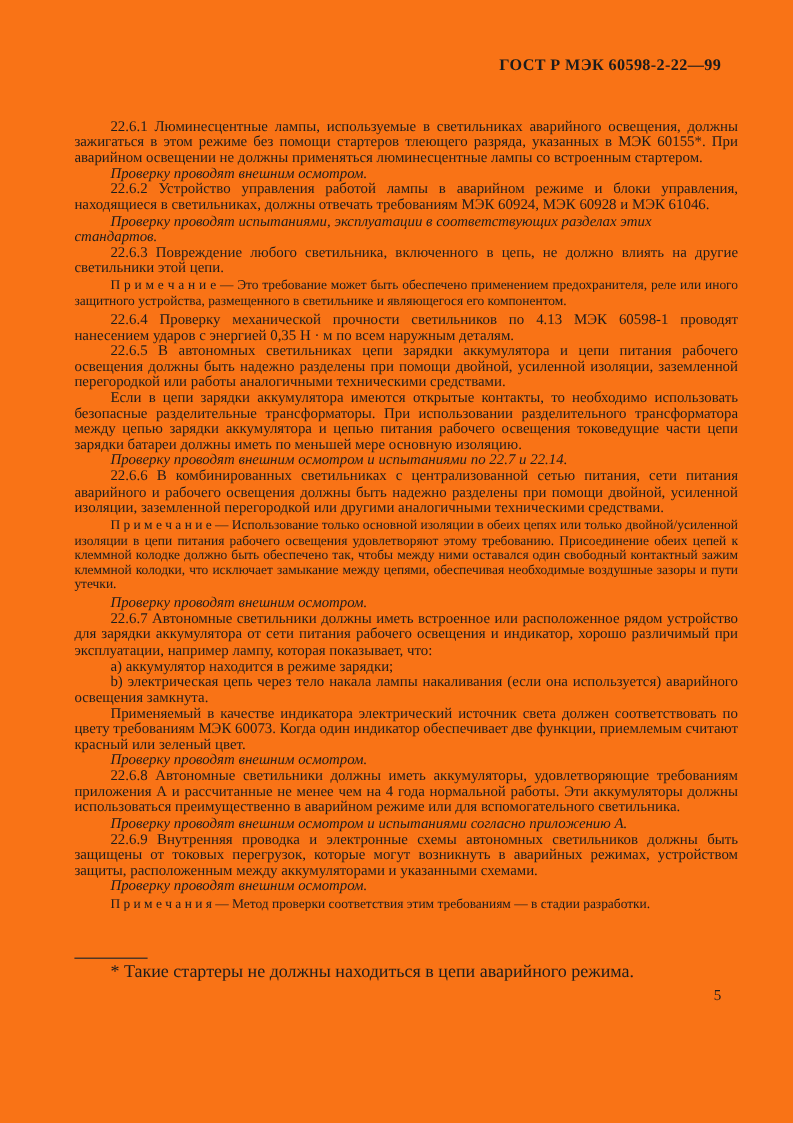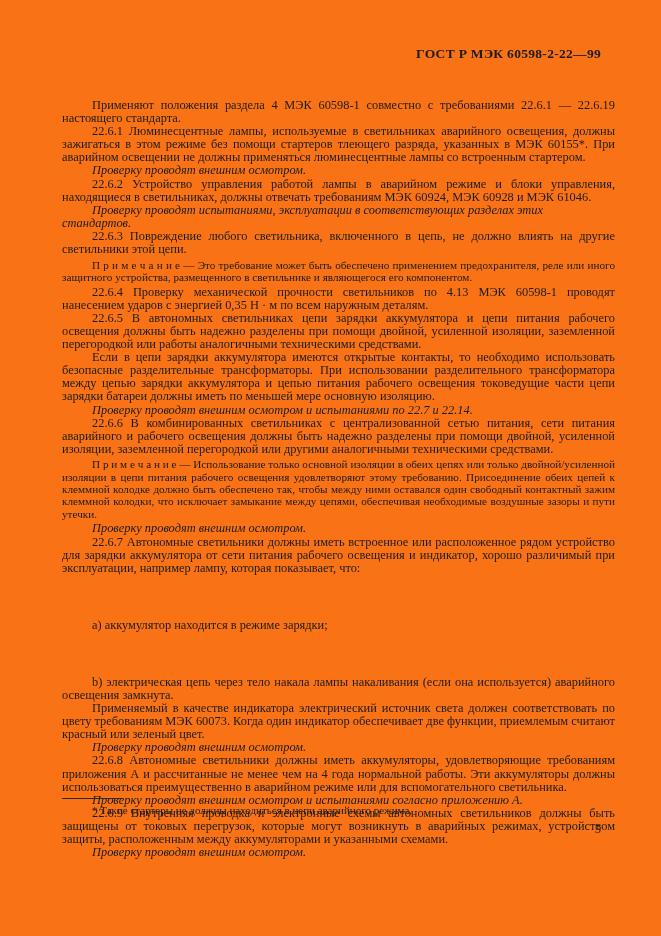--- a/index.html
+++ b/index.html
@@ -43,21 +43,20 @@
     font-size: 12.4px;
     line-height: 13.1px;
     text-align: justify;
     text-indent: 30px;
   }
   .body-block p.list {
     font-size: 12.4px;
     line-height: 13.1px;
     text-align: justify;
     text-indent: 30px;
-    margin-top: 44px;
   }
   .body-block p.proof {
     font-size: 12.4px;
     line-height: 13.1px;
     font-style: italic;
     text-align: left;
     text-indent: 30px;
   }
   .body-block p.note {
     font-size: 11.2px;
@@ -70,21 +69,21 @@
   .footnote-area {
     position: absolute;
     top: 798px; left: 62px; width: 553px;
   }
   .footnote-rule {
     width: 61px; height: 1px;
     background: #2a2a2a;
     margin: 0 0 5px 0;
   }
   .footnote-text {
-    font-size: 11px;
+    font-size: 15px;
     line-height: 13px;
     text-indent: 30px;
     text-align: left;
     margin: 0;
   }
 
   .page-number {
     position: absolute;
     top: 822px; left: 62px; width: 553px;
     text-align: right;
@@ -95,21 +94,20 @@
 </style>
 </head>
 <body>
 
 <div class="page">
 
   <div class="doc-header">ГОСТ Р МЭК 60598-2-22—99</div>
 
 
   <div class="body-block">
-      <p class="body">Применяют положения раздела 4 МЭК 60598-1 совместно с требованиями 22.6.1 — 22.6.19 настоящего стандарта.</p>
       <p class="body">22.6.1 Люминесцентные лампы, используемые в светильниках аварийного освещения, должны зажигаться в этом режиме без помощи стартеров тлеющего разряда, указанных в МЭК 60155*. При аварийном освещении не должны применяться люминесцентные лампы со встроенным стартером.</p>
       <p class="proof">Проверку проводят внешним осмотром.</p>
       <p class="body">22.6.2 Устройство управления работой лампы в аварийном режиме и блоки управления, находящиеся в светильниках, должны отвечать требованиям МЭК 60924, МЭК 60928 и МЭК 61046.</p>
       <p class="proof">Проверку проводят испытаниями, эксплуатации в соответствующих разделах этих стандартов.</p>
       <p class="body">22.6.3 Повреждение любого светильника, включенного в цепь, не должно влиять на другие светильники этой цепи.</p>
       <p class="note">П р и м е ч а н и е — Это требование может быть обеспечено применением предохранителя, реле или иного защитного устройства, размещенного в светильнике и являющегося его компонентом.</p>
       <p class="body">22.6.4 Проверку механической прочности светильников по 4.13 МЭК 60598-1 проводят нанесением ударов с энергией 0,35 Н · м по всем наружным деталям.</p>
       <p class="body">22.6.5 В автономных светильниках цепи зарядки аккумулятора и цепи питания рабочего освещения должны быть надежно разделены при помощи двойной, усиленной изоляции, заземленной перегородкой или работы аналогичными техническими средствами.</p>
       <p class="body">Если в цепи зарядки аккумулятора имеются открытые контакты, то необходимо использовать безопасные разделительные трансформаторы. При использовании разделительного трансформатора между цепью зарядки аккумулятора и цепью питания рабочего освещения токоведущие части цепи зарядки батареи должны иметь по меньшей мере основную изоляцию.</p>
       <p class="proof">Проверку проводят внешним осмотром и испытаниями по 22.7 и 22.14.</p>
@@ -118,20 +116,21 @@
       <p class="proof">Проверку проводят внешним осмотром.</p>
       <p class="body">22.6.7 Автономные светильники должны иметь встроенное или расположенное рядом устройство для зарядки аккумулятора от сети питания рабочего освещения и индикатор, хорошо различимый при эксплуатации, например лампу, которая показывает, что:</p>
       <p class="list">a) аккумулятор находится в режиме зарядки;</p>
       <p class="list">b) электрическая цепь через тело накала лампы накаливания (если она используется) аварийного освещения замкнута.</p>
       <p class="body">Применяемый в качестве индикатора электрический источник света должен соответствовать по цвету требованиям МЭК 60073. Когда один индикатор обеспечивает две функции, приемлемым считают красный или зеленый цвет.</p>
       <p class="proof">Проверку проводят внешним осмотром.</p>
       <p class="body">22.6.8 Автономные светильники должны иметь аккумуляторы, удовлетворяющие требованиям приложения А и рассчитанные не менее чем на 4 года нормальной работы. Эти аккумуляторы должны использоваться преимущественно в аварийном режиме или для вспомогательного светильника.</p>
       <p class="proof">Проверку проводят внешним осмотром и испытаниями согласно приложению А.</p>
       <p class="body">22.6.9 Внутренняя проводка и электронные схемы автономных светильников должны быть защищены от токовых перегрузок, которые могут возникнуть в аварийных режимах, устройством защиты, расположенным между аккумуляторами и указанными схемами.</p>
       <p class="proof">Проверку проводят внешним осмотром.</p>
+      <p class="note">П р и м е ч а н и я — Метод проверки соответствия этим требованиям — в стадии разработки.</p>
     </div>
 
   <div class="footnote-area">
     <div class="footnote-rule"></div>
     <p class="footnote-text">*  Такие стартеры не должны находиться в цепи аварийного режима.</p>
   </div>
 
   <div class="page-number">5</div>
 
 </div>

